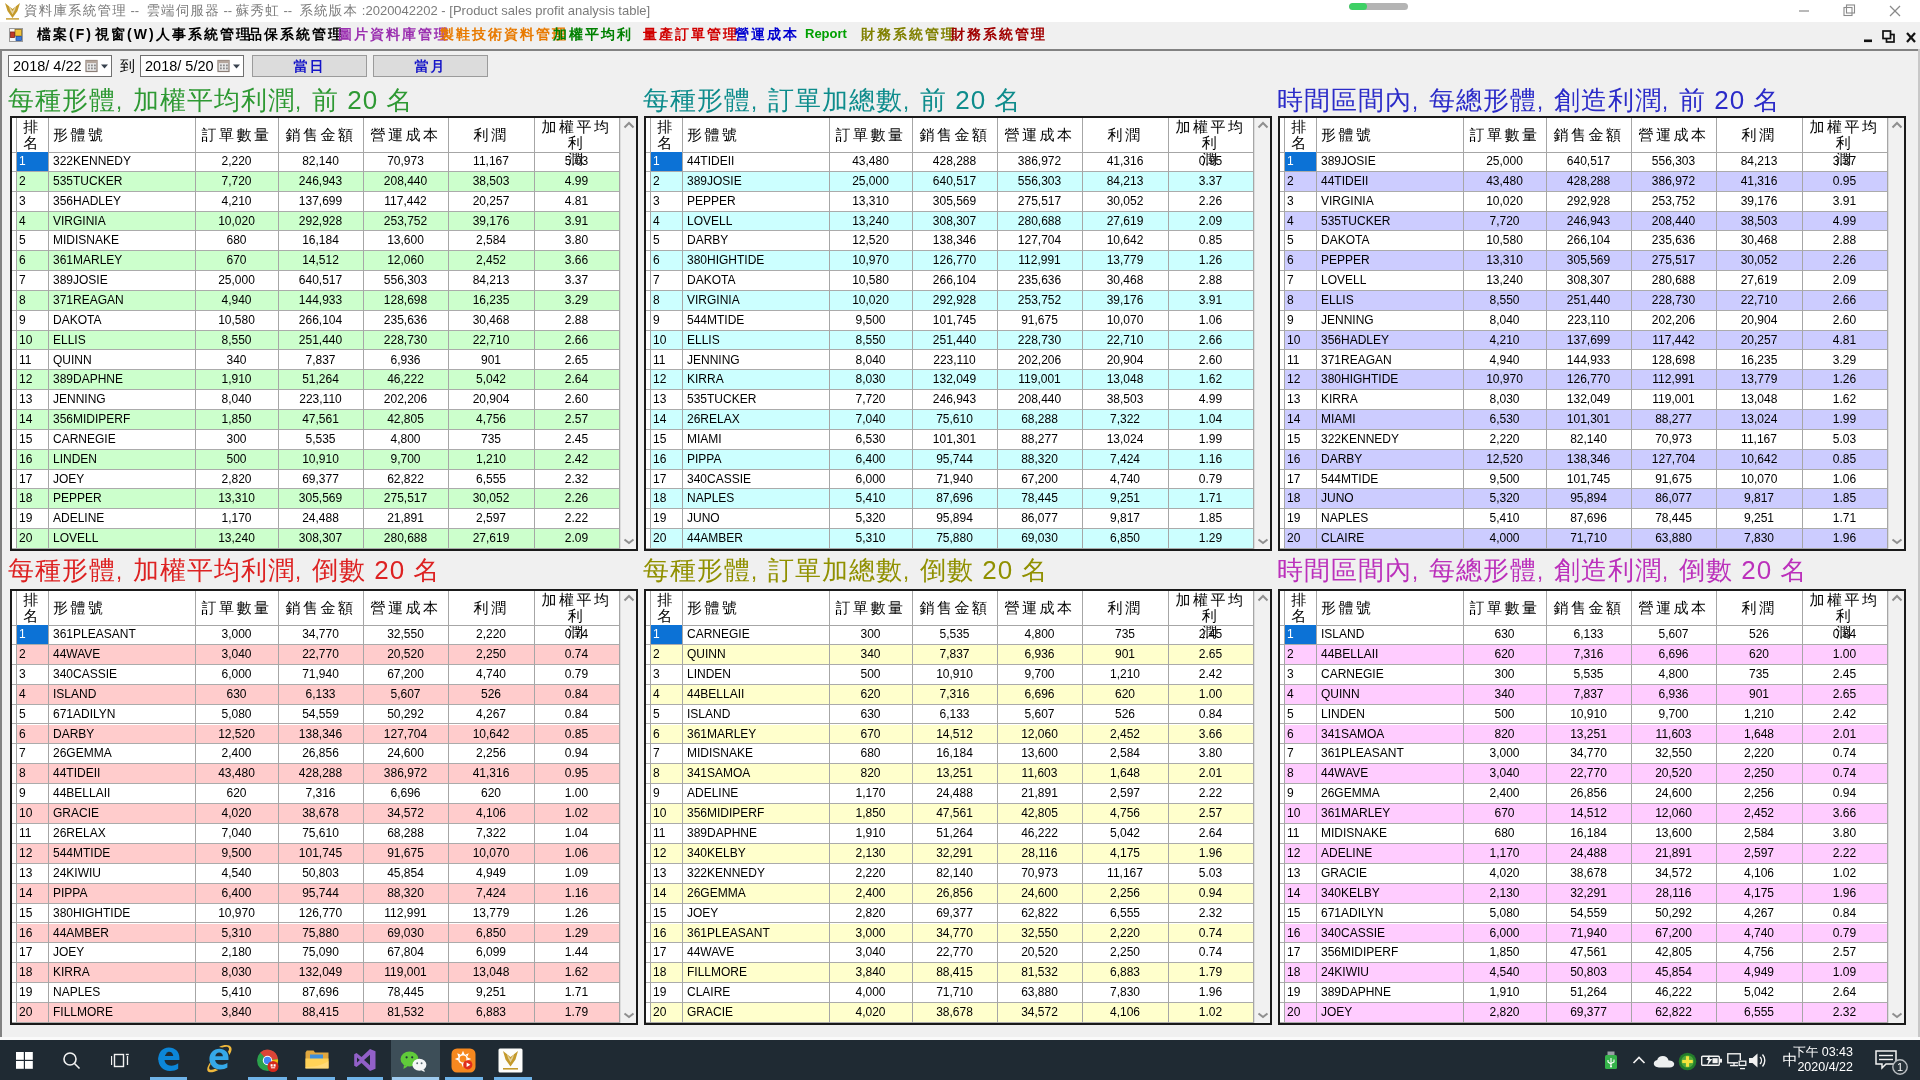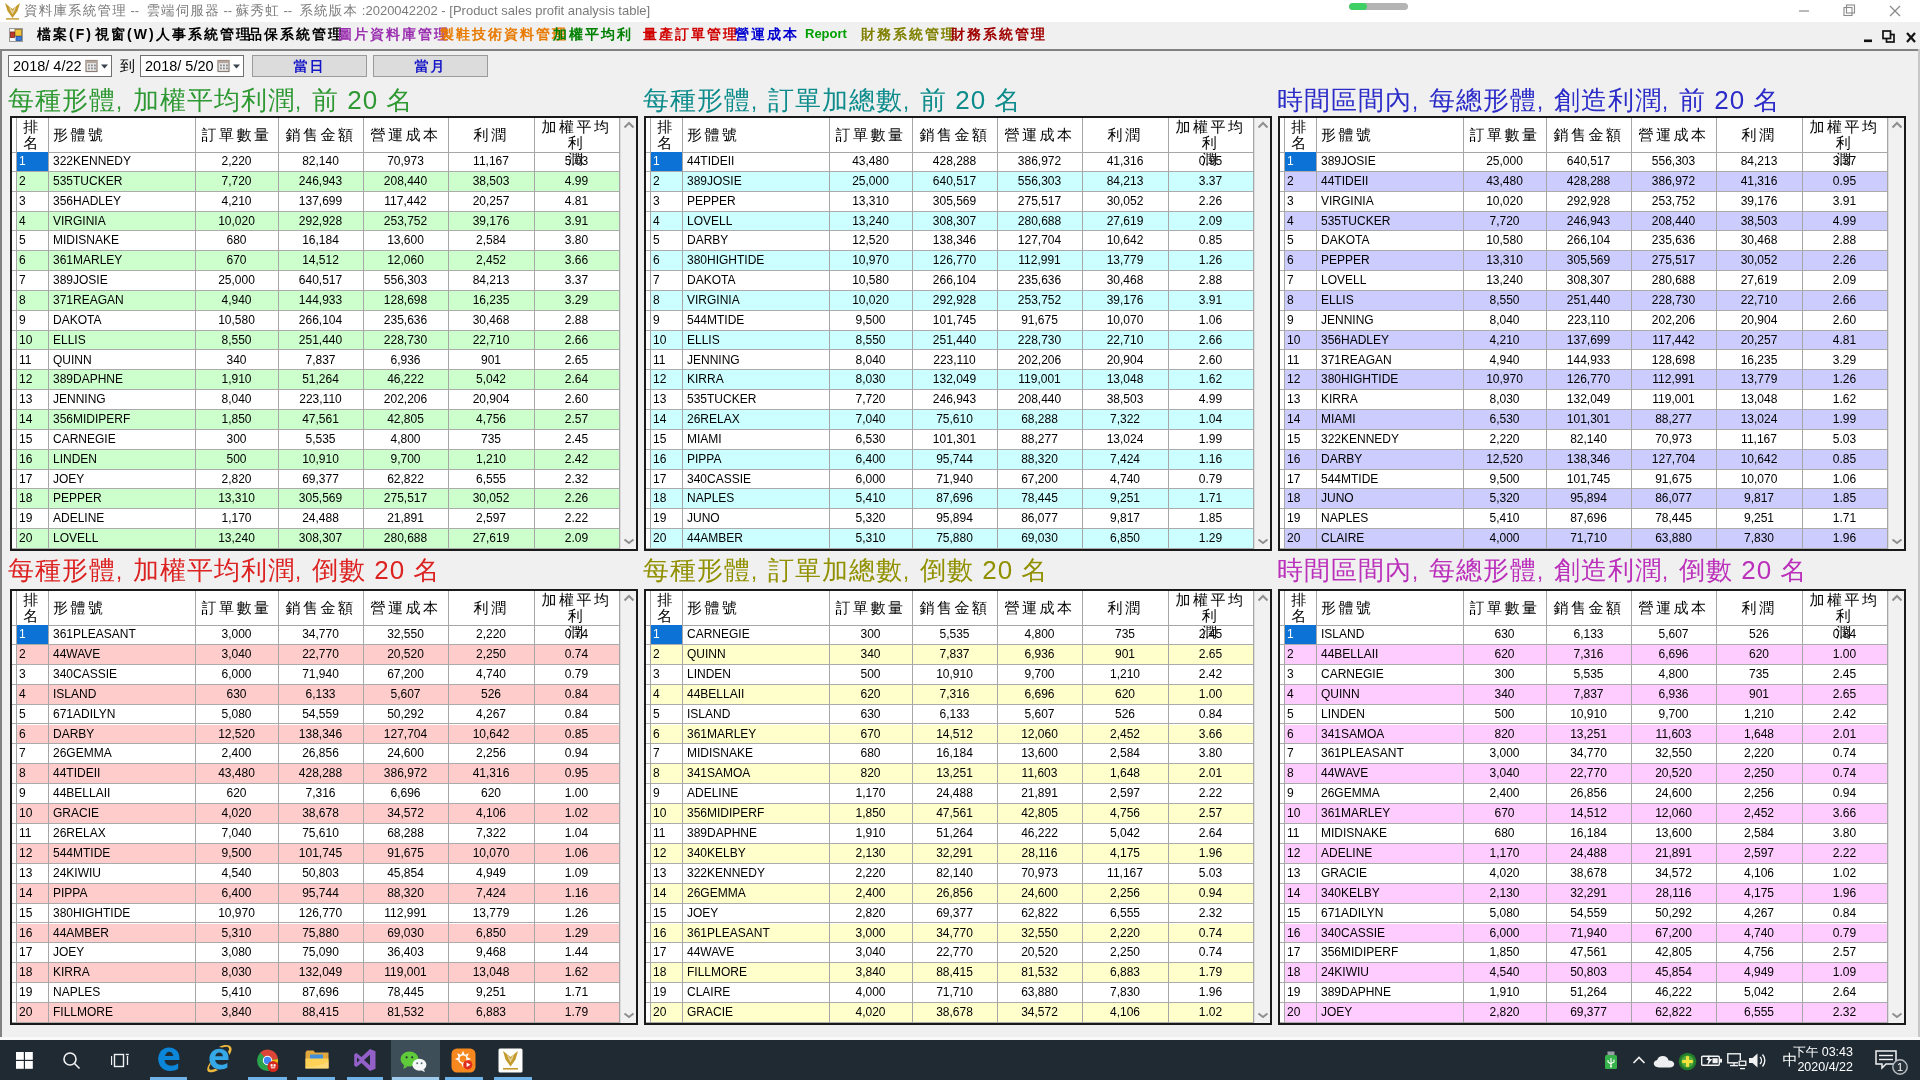--- a/index.html
+++ b/index.html
@@ -913,24 +913,24 @@
 <div class="cell" style="left:41px;width:142px">44AMBER</div>
 <div class="cell ctr" style="left:183px;width:83px">5,310</div>
 <div class="cell ctr" style="left:266px;width:85px">75,880</div>
 <div class="cell ctr" style="left:351px;width:85px">69,030</div>
 <div class="cell ctr" style="left:436px;width:86px">6,850</div>
 <div class="cell ctr" style="left:522px;width:85px">1.29</div>
 </div>
 <div class="row" style="top:352.40px;height:19.90px;line-height:19.90px">
 <div class="cell" style="left:7px;width:29px">17</div>
 <div class="cell" style="left:41px;width:142px">JOEY</div>
-<div class="cell ctr" style="left:183px;width:83px">3,080</div>
+<div class="cell ctr" style="left:183px;width:83px">2,180</div>
 <div class="cell ctr" style="left:266px;width:85px">75,090</div>
-<div class="cell ctr" style="left:351px;width:85px">36,403</div>
-<div class="cell ctr" style="left:436px;width:86px">9,468</div>
+<div class="cell ctr" style="left:351px;width:85px">67,804</div>
+<div class="cell ctr" style="left:436px;width:86px">6,099</div>
 <div class="cell ctr" style="left:522px;width:85px">1.44</div>
 </div>
 <div class="row" style="top:372.30px;height:19.90px;line-height:19.90px">
 <div class="cf" style="left:4px;width:603px;background:#FFCCCC"></div>
 <div class="cell" style="left:7px;width:29px">18</div>
 <div class="cell" style="left:41px;width:142px">KIRRA</div>
 <div class="cell ctr" style="left:183px;width:83px">8,030</div>
 <div class="cell ctr" style="left:266px;width:85px">132,049</div>
 <div class="cell ctr" style="left:351px;width:85px">119,001</div>
 <div class="cell ctr" style="left:436px;width:86px">13,048</div>

